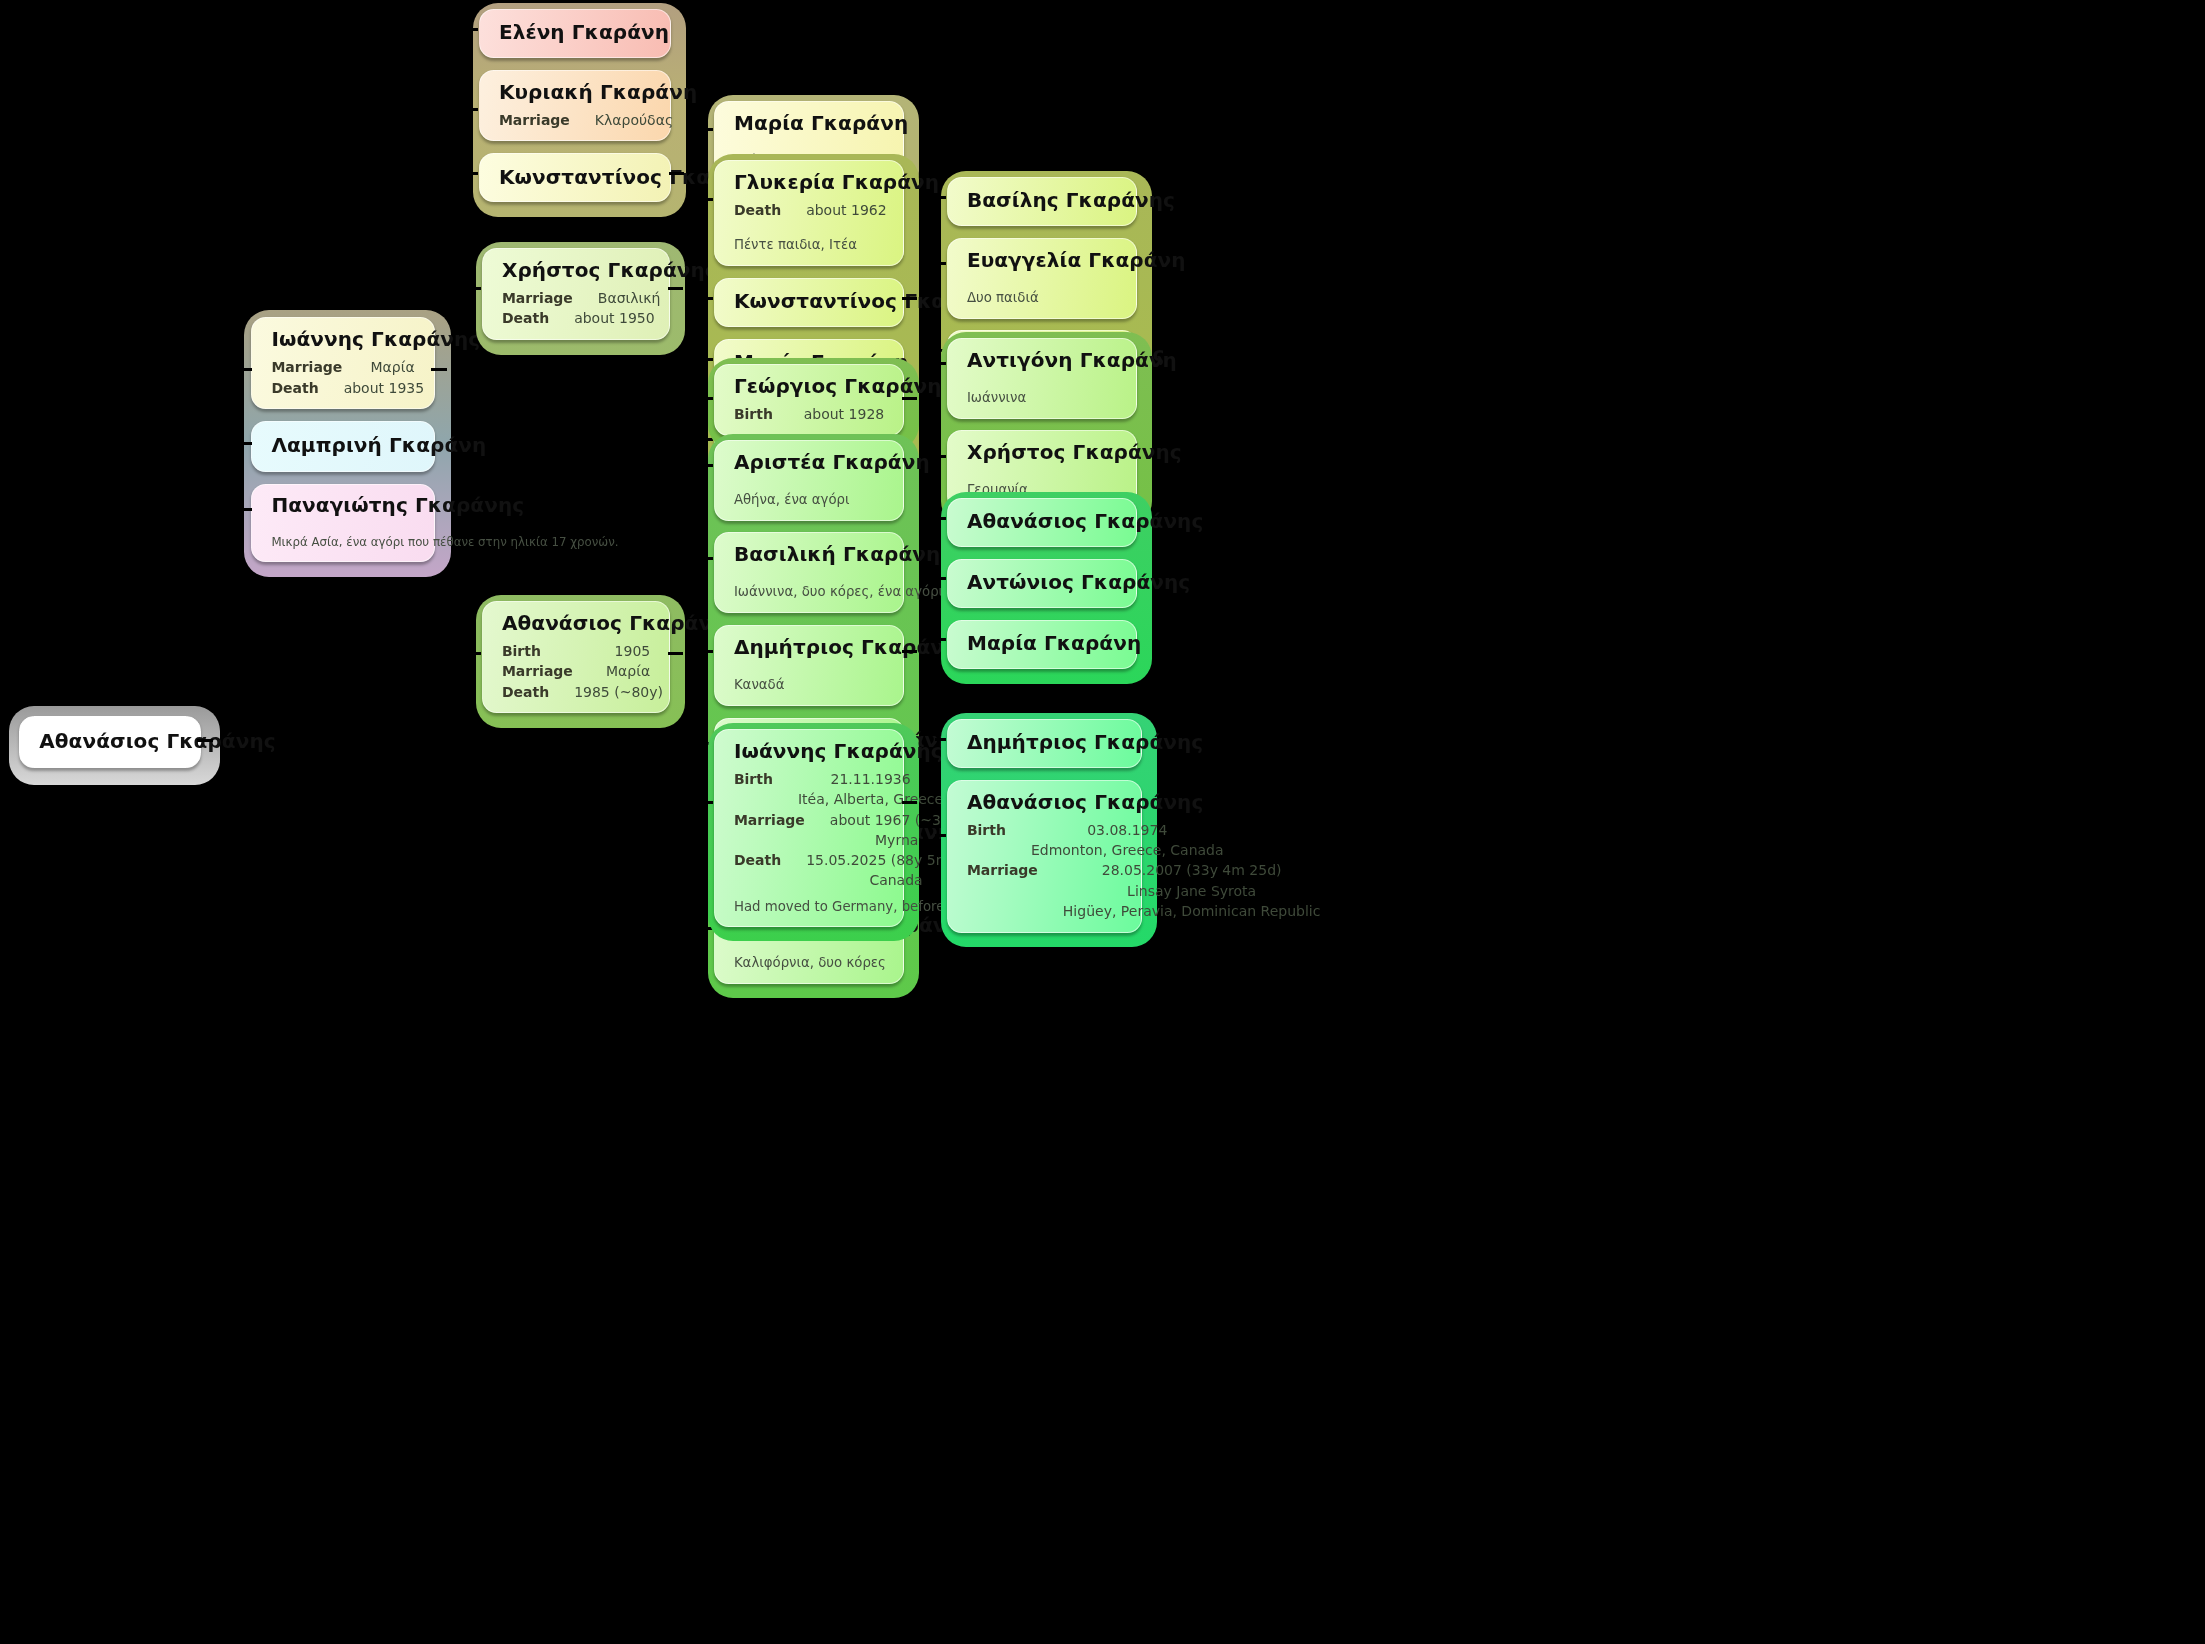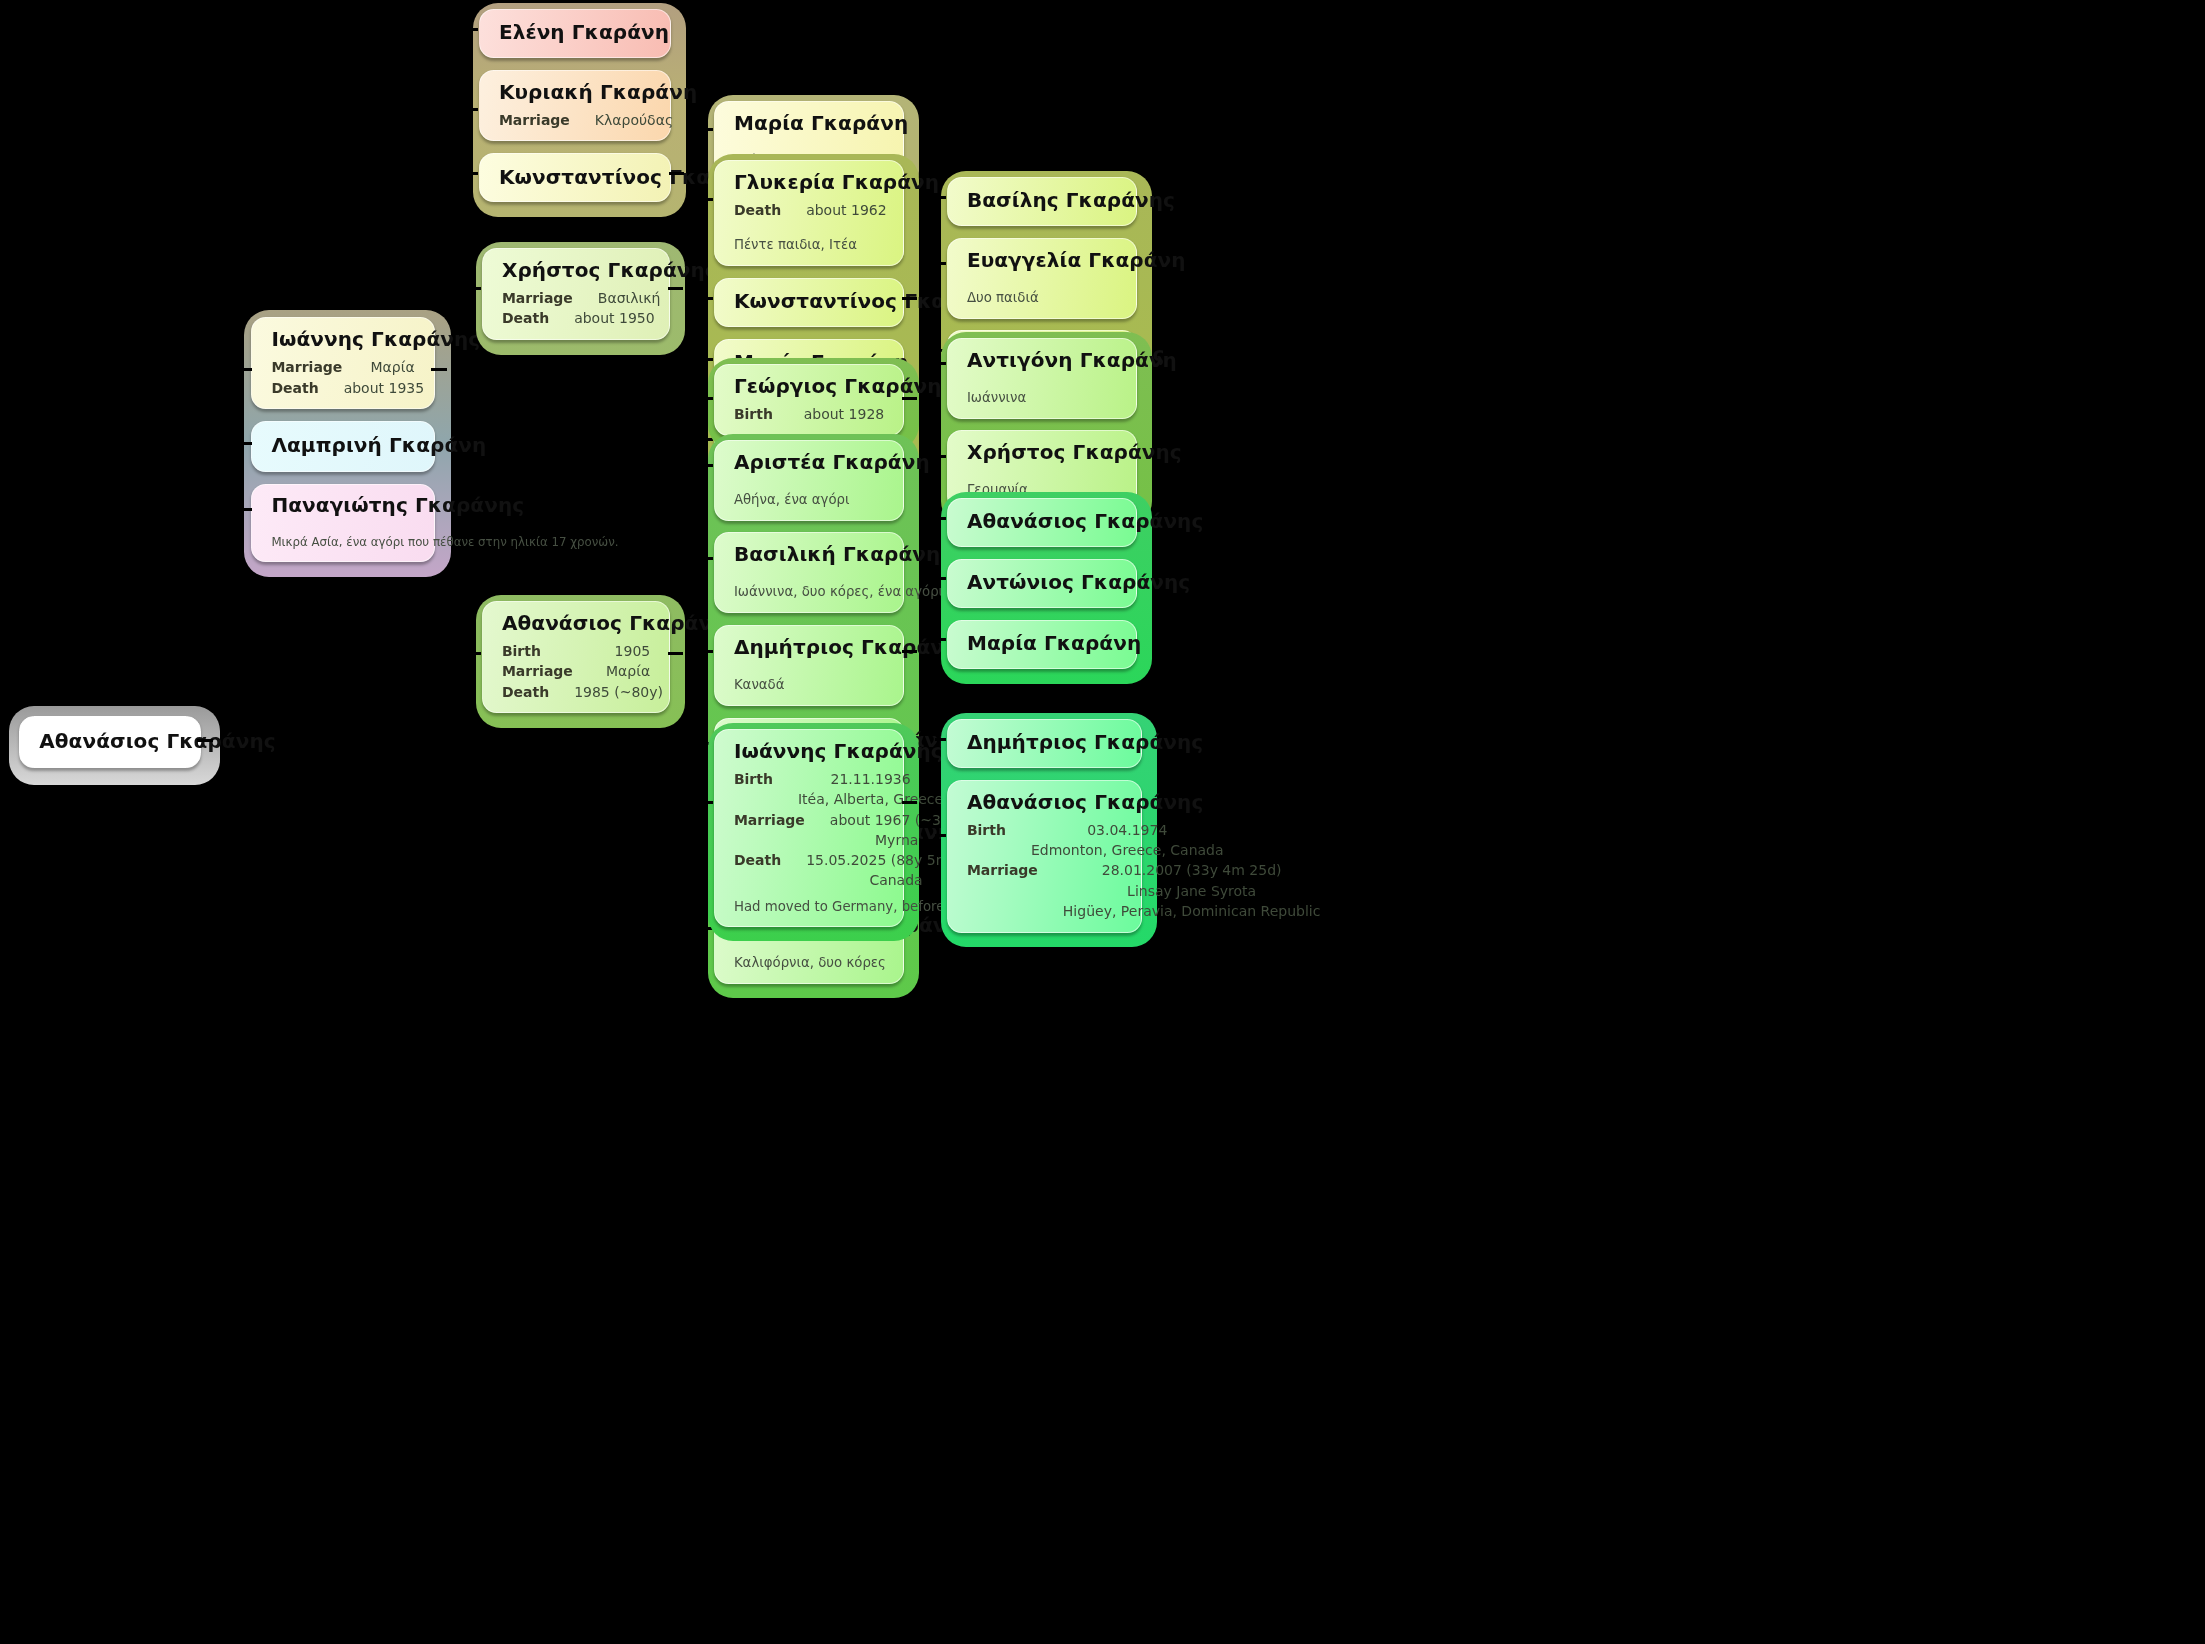--- a/index.html
+++ b/index.html
@@ -397,28 +397,28 @@
       <div class="name">Δημήτριος Γκαράνης</div>
     </div>
 
     <div class="card c-green6">
       <div class="stub left" style="top:53px;width:11.8px;"></div>
       <div class="name">Αθανάσιος Γκαράνης</div>
       <div class="facts">
         <div class="fact">
           <span class="lab">Birth</span>
           <span class="val">
-            <span>03.04.1974</span>
+            <span>03.08.1974</span>
             <span>Edmonton, Greece, Canada</span>
           </span>
         </div>
         <div class="fact">
           <span class="lab">Marriage</span>
           <span class="val">
-            <span>28.01.2007 (33y 4m 25d)</span>
+            <span>28.05.2007 (33y 4m 25d)</span>
             <span>Linsay Jane Syrota</span>
             <span>Higüey, Peravia, Dominican Republic</span>
           </span>
         </div>
       </div>
     </div>
   </div>
 
 </div>
 

